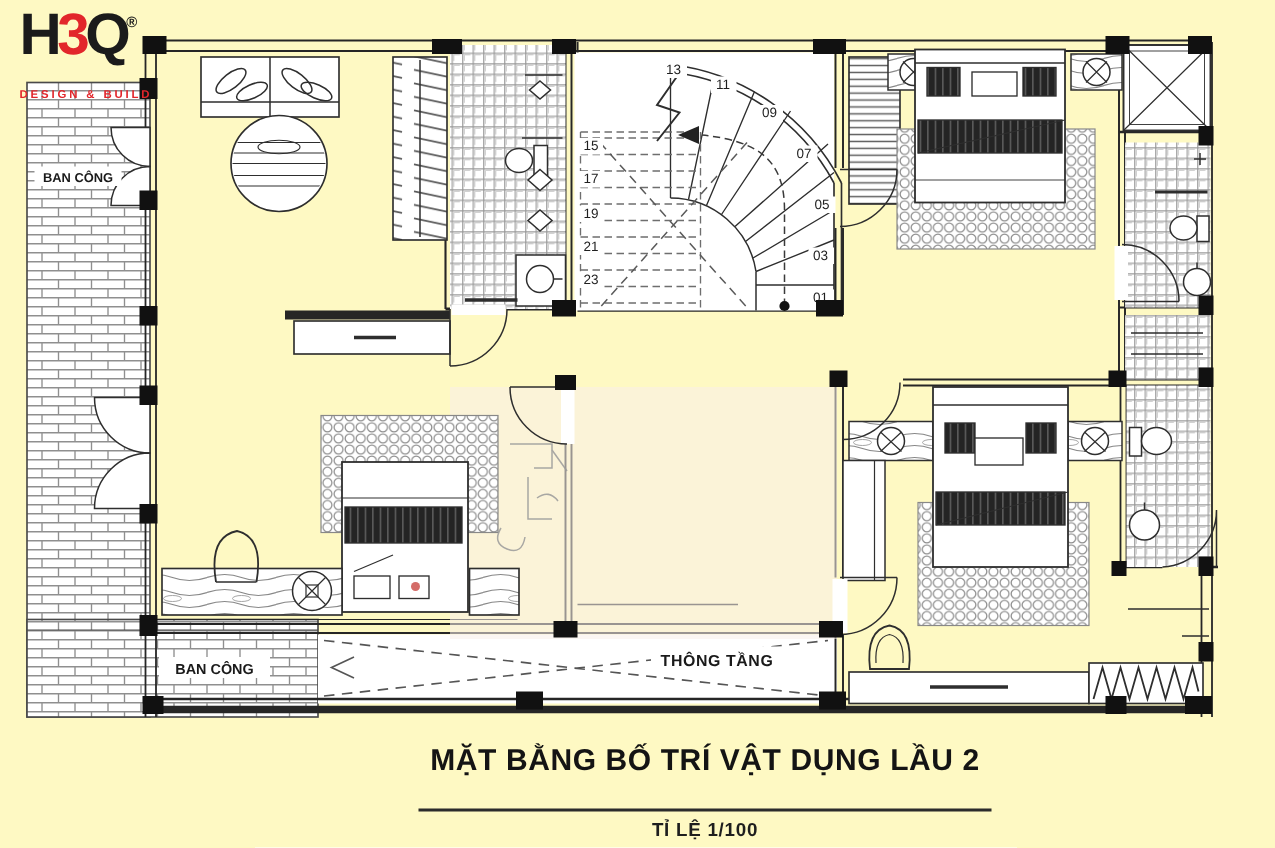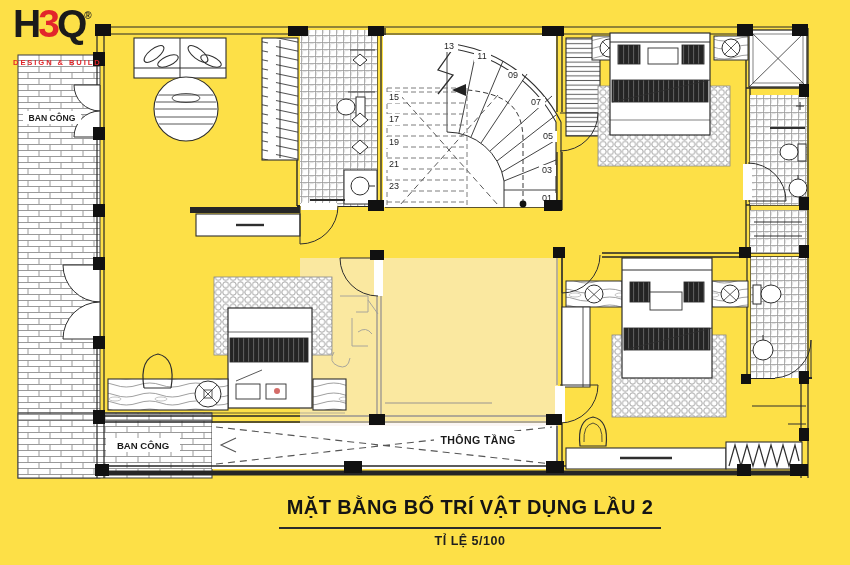--- a/index.html
+++ b/index.html
@@ -1,26 +1,26 @@
 <!DOCTYPE html>
 <html><head>
 <meta charset="utf-8">
 <style>
   html,body{margin:0;padding:0;background:#ffffff;}
-  .page{position:relative;width:850px;height:565px;background:#fde047;overflow:hidden;
+  .page{position:relative;width:850px;height:565px;background:#fef9c3;overflow:hidden;
         font-family:"Liberation Sans",sans-serif;}
   svg text{font-family:"Liberation Sans",sans-serif;}
   .logo{position:absolute;top:4px;left:13px;line-height:1;}
   .logo-word{font-size:39px;font-weight:900;letter-spacing:-3px;color:#1b1b1b;}
   .logo-3{color:#e2262b;}
   .logo-reg{font-size:10px;font-weight:700;vertical-align:18px;letter-spacing:0;color:#1b1b1b;}
   .logo-tag{font-size:7.6px;font-weight:bold;color:#e2262b;letter-spacing:1.9px;margin-top:16px;}
   .title-block{position:absolute;left:195px;top:496px;width:550px;text-align:center;}
   .title-main{display:inline-block;font-size:20px;font-weight:800;letter-spacing:.4px;color:#141414;
-              border-bottom:2.5px solid #2b2b2b;padding:0 8px 8px;}
+              border-bottom:2.5px solid #2b2b2b;padding:0 8px 20px;}
   .title-scale{font-size:12.5px;font-weight:bold;color:#1e1e1e;margin-top:5px;letter-spacing:.5px;}
   .num{font-size:9px;fill:#1f1f1f;}
   .lbl{font-weight:bold;fill:#1a1a1a;}
 </style>
 </head>
 <body>
 
 <div class="page">
 
   
@@ -417,15 +417,15 @@
       <rect x="106" y="438" width="74" height="14" fill="#fff" stroke="none"></rect>
       <text x="143" y="449" class="lbl" font-size="9.6" text-anchor="middle">BAN CÔNG</text>
       <rect x="434" y="431" width="88" height="16" fill="#fff" stroke="none"></rect>
       <text x="478" y="444" class="lbl" font-size="10.6" text-anchor="middle" letter-spacing="0.4">THÔNG TẦNG</text>
     </g>
   </svg>
 
   
   <div class="title-block">
     <div class="title-main">MẶT BẰNG BỐ TRÍ VẬT DỤNG LẦU 2</div>
-    <div class="title-scale">TỈ LỆ 5/100</div>
+    <div class="title-scale">TỈ LỆ 1/100</div>
   </div>
 </div>
 
 </body></html>

